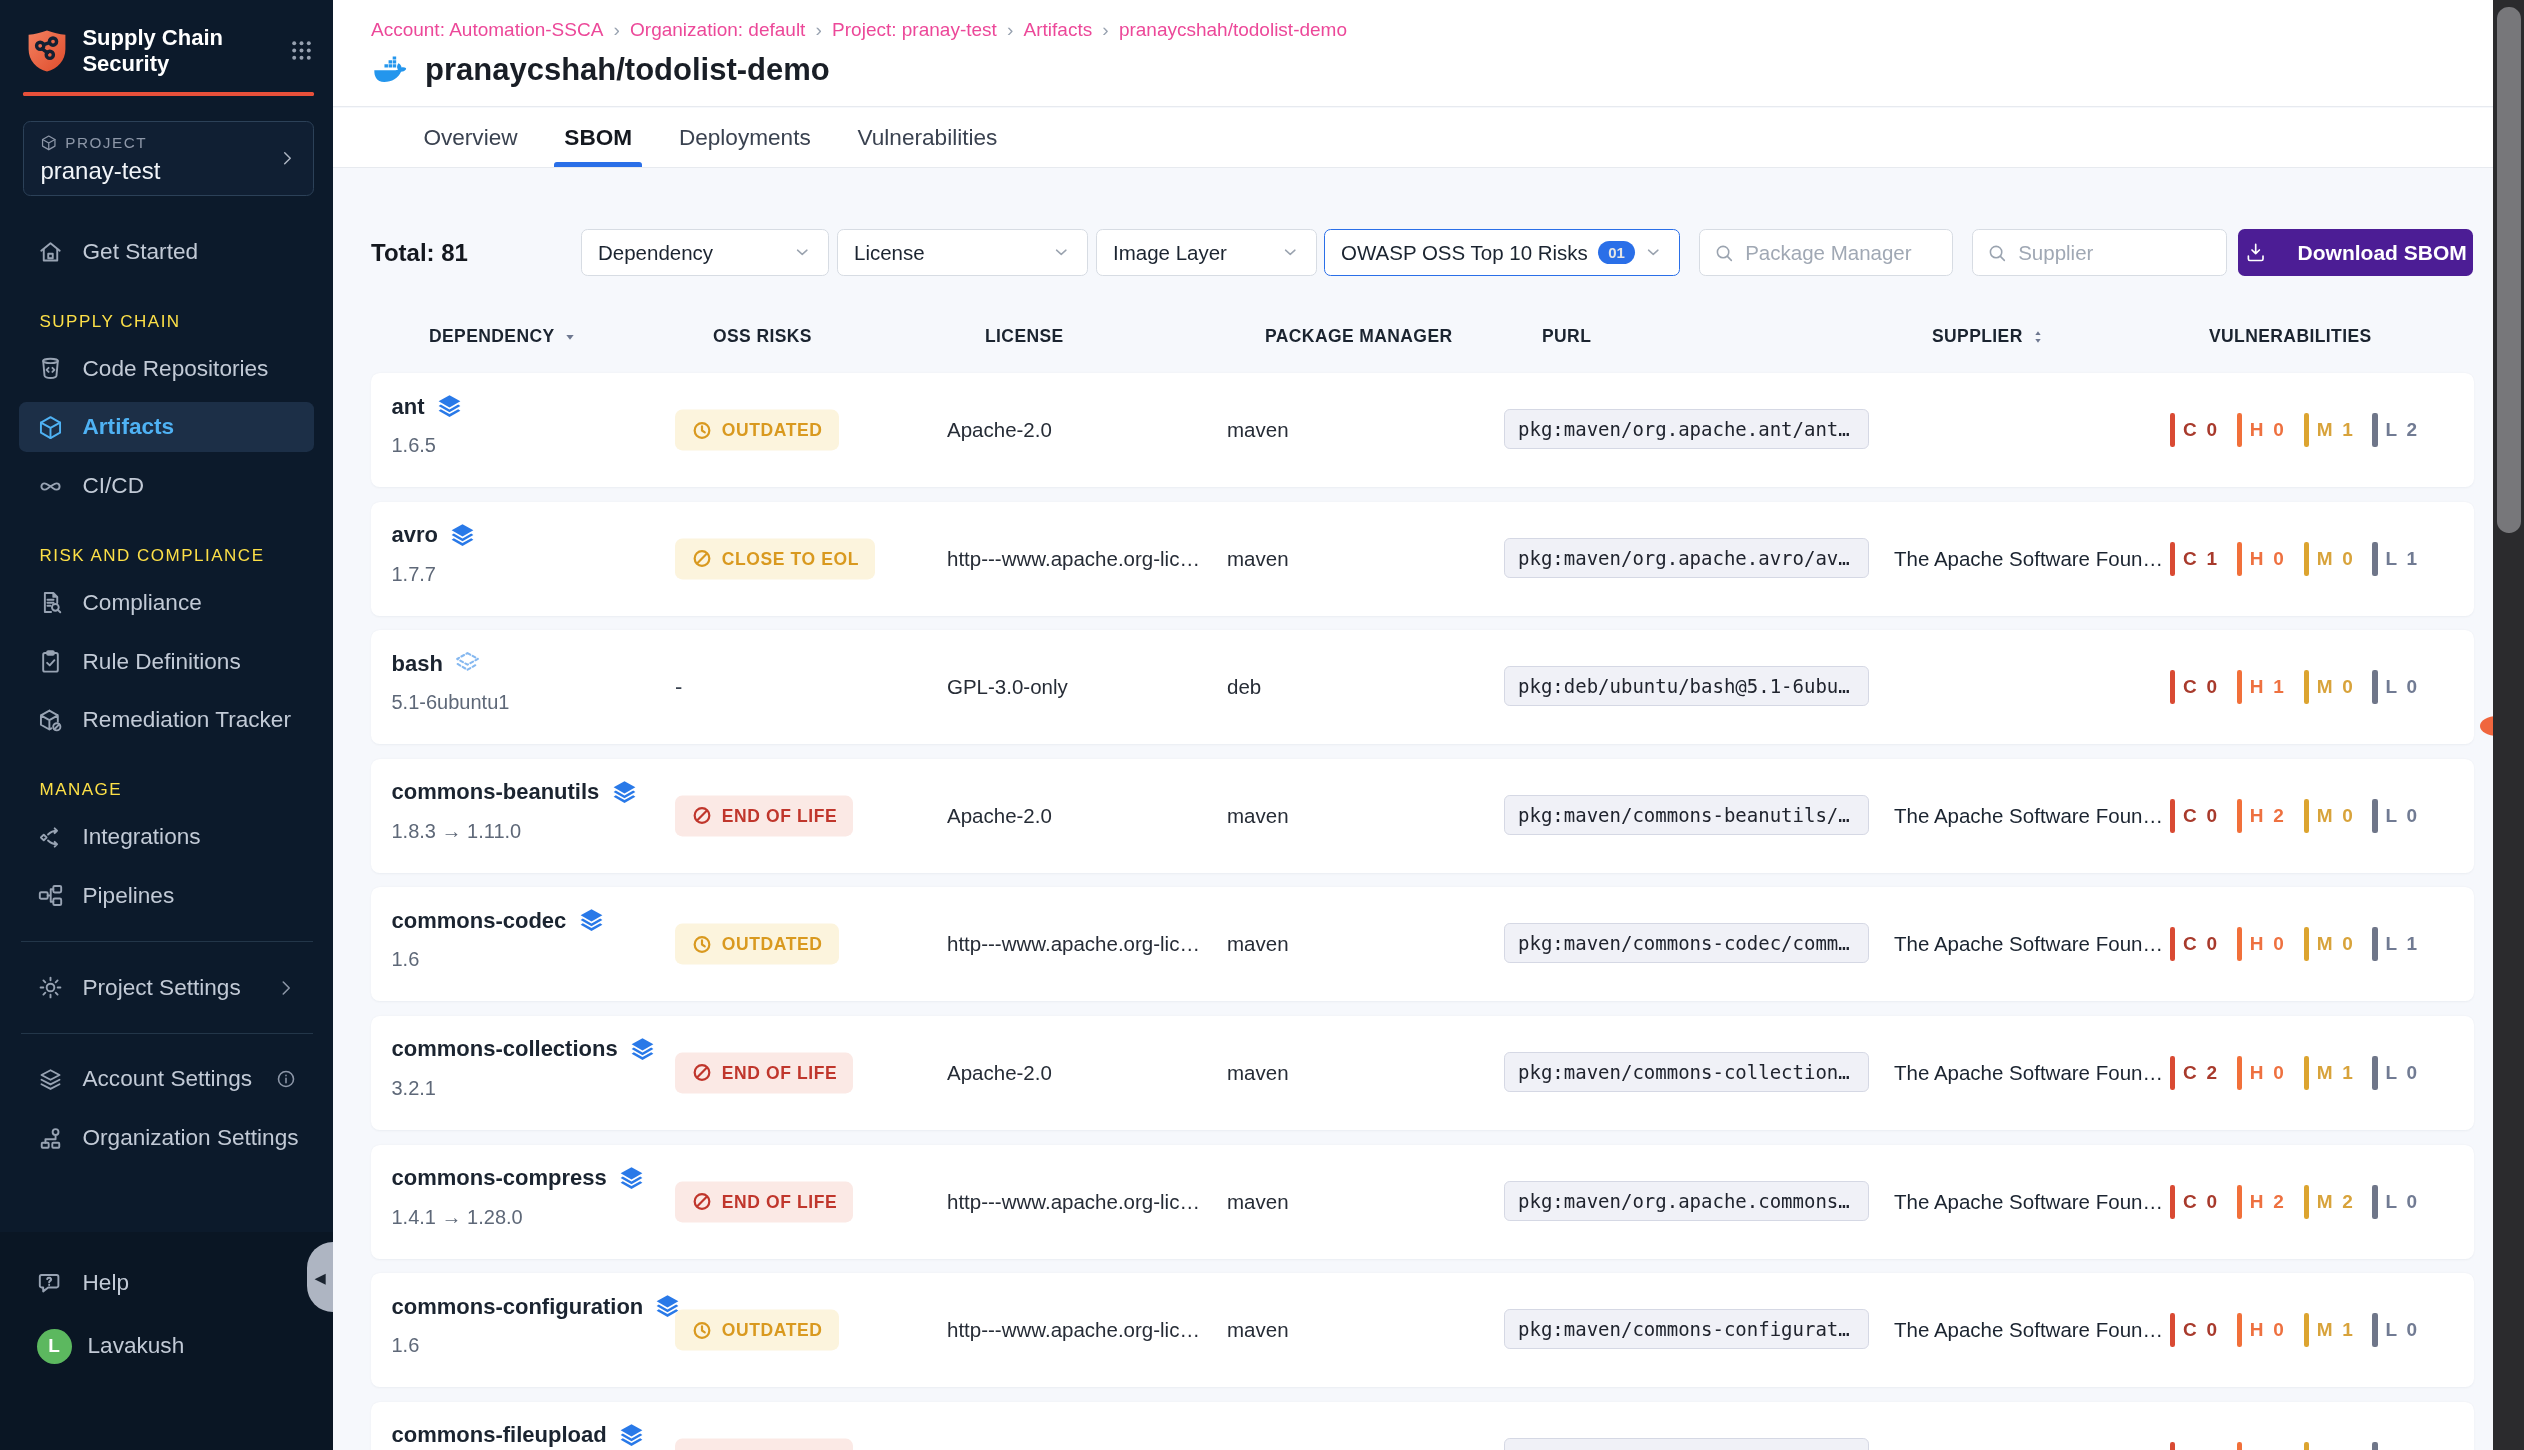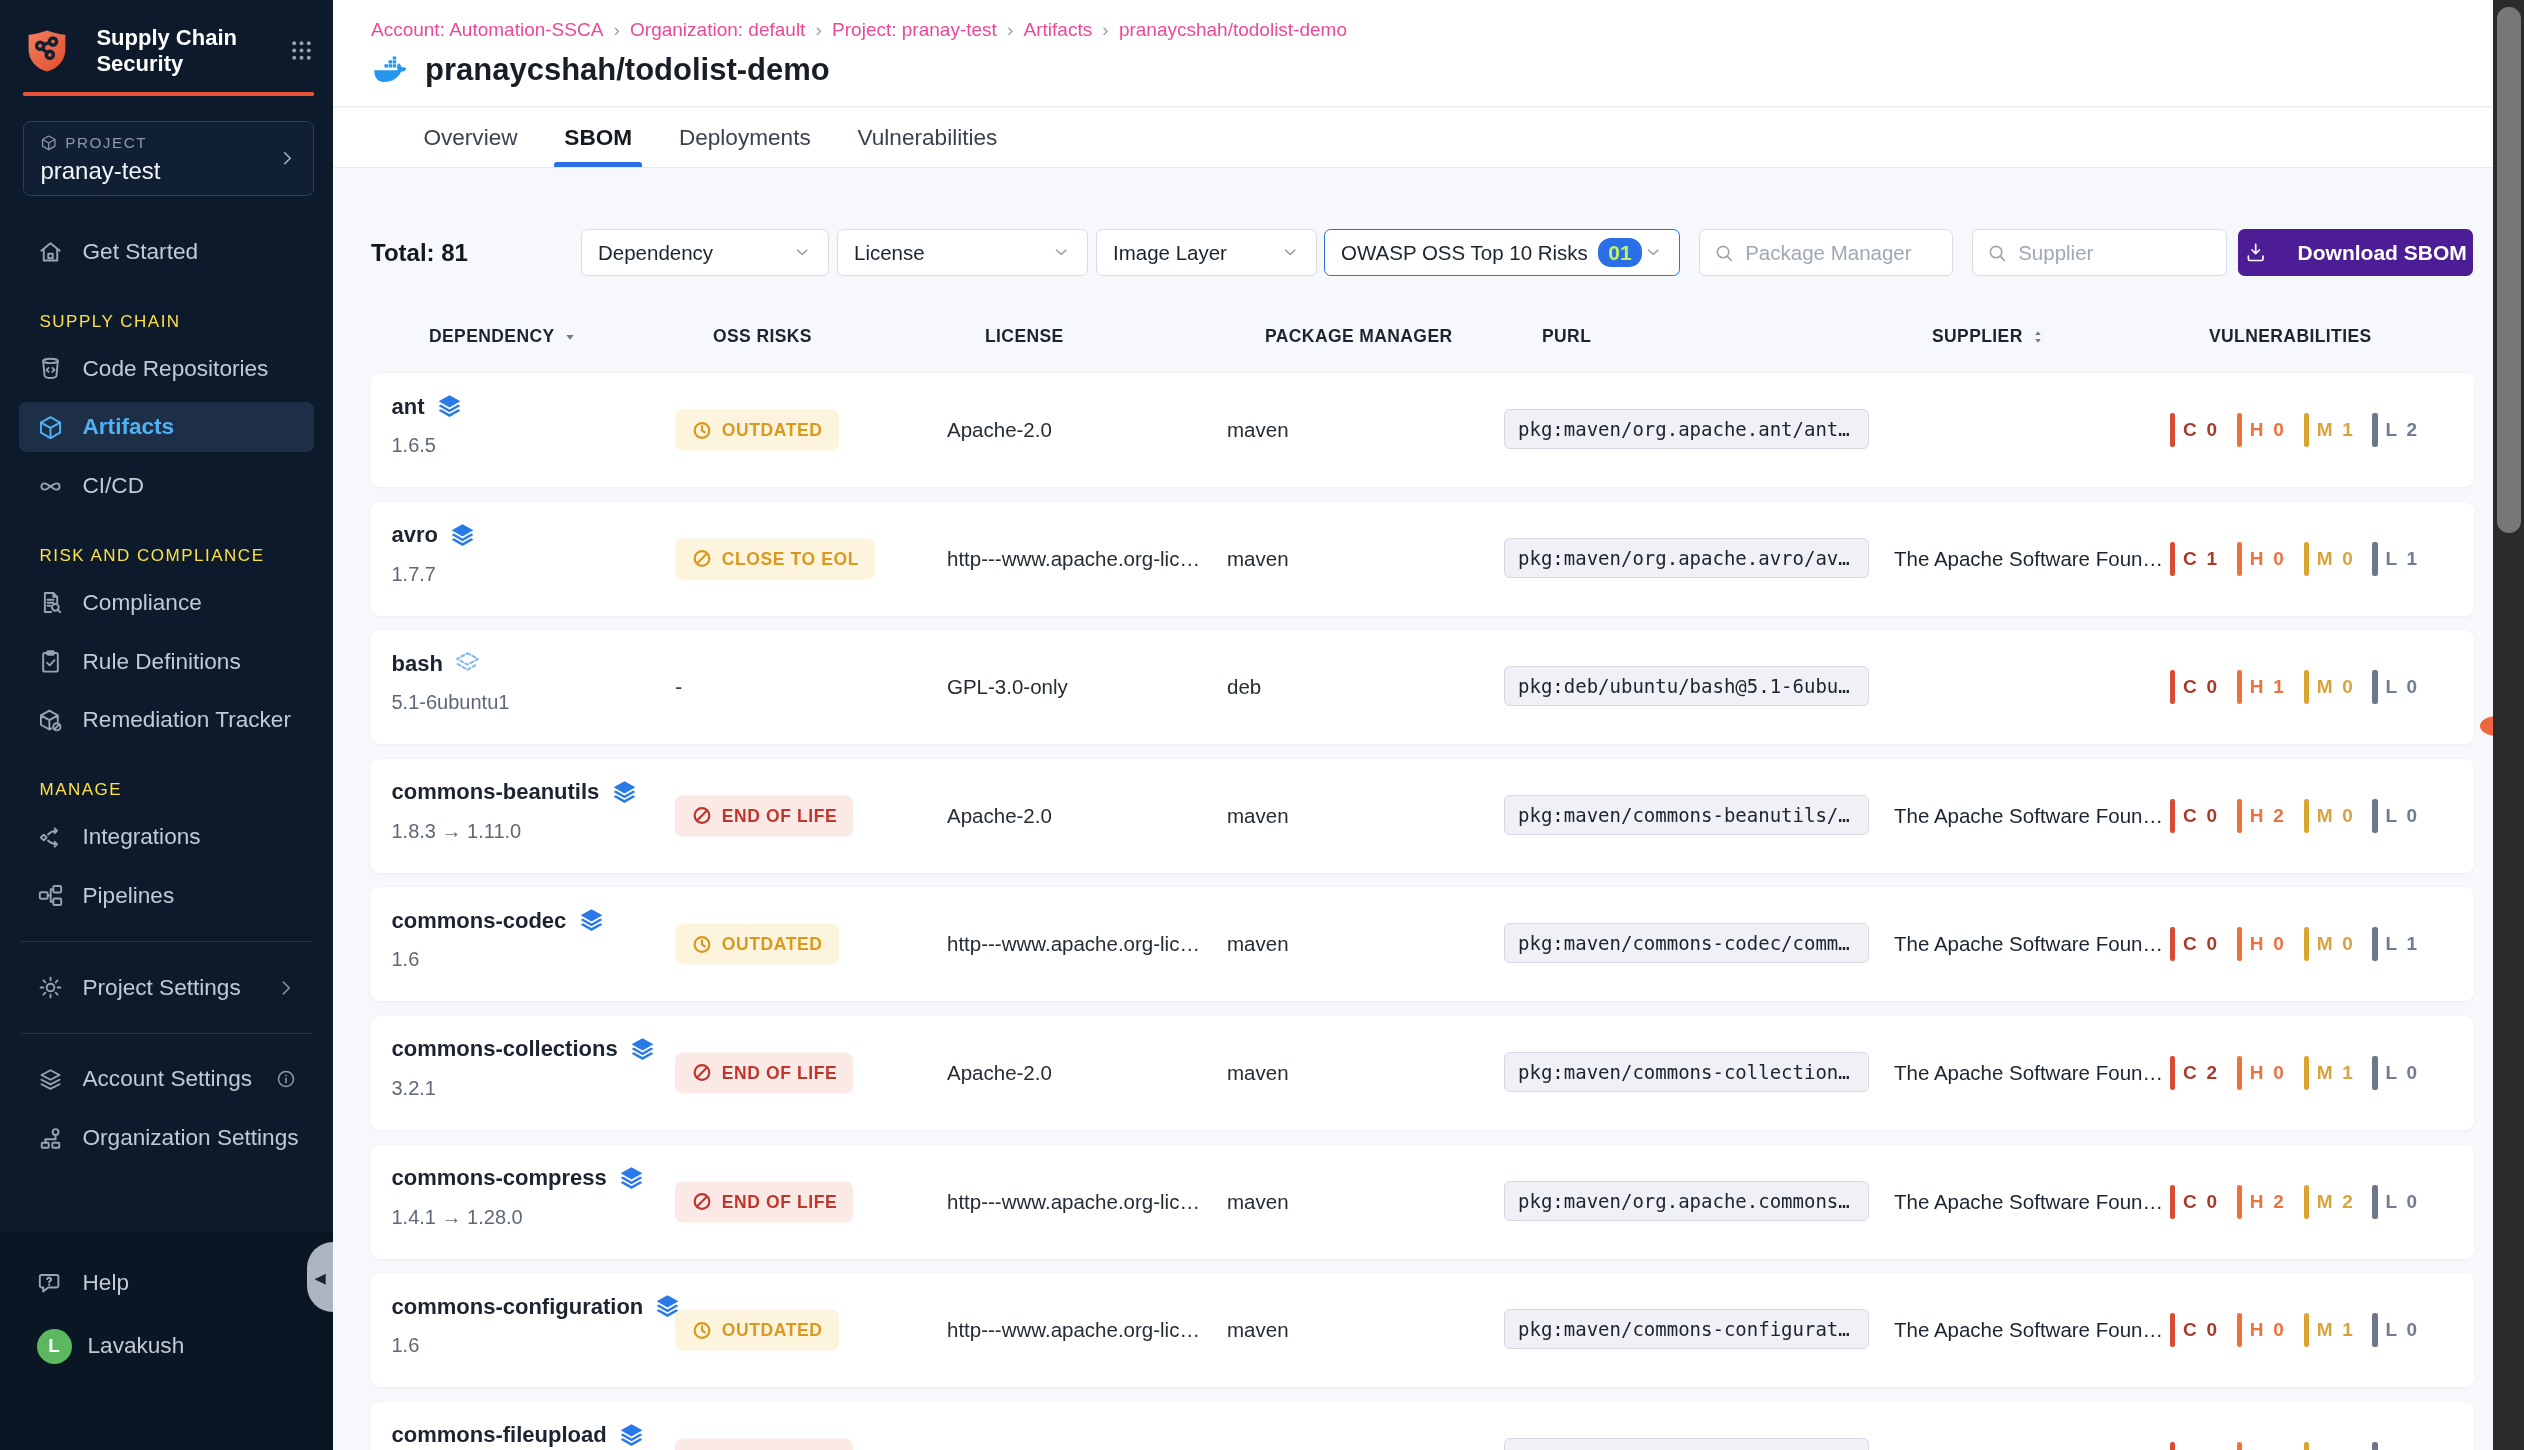--- a/index.html
+++ b/index.html
@@ -12,21 +12,21 @@
               stroke-linecap:round; stroke-linejoin:round; }
   .icon svg.fill { fill:currentColor; stroke:none; }
   .icon svg.dashed path { stroke-dasharray:2.6 2.2; }
   .icon { display:inline-block; }
 
   
   .sidebar { position:absolute; left:0; top:0; width:333px; height:100%; background:#0C1A2B;
              overflow:hidden; z-index:5; }
   .logo-row { display:flex; align-items:center; margin:25px 19px 0 23.4px; }
   .logo-shield { width:48px; height:48px; flex:0 0 48px; }
-  .app-title { color:#FFFFFF; font-size:22px; font-weight:bold; line-height:25.6px; margin-left:25px;
+  .app-title { color:#FFFFFF; font-size:22px; font-weight:bold; line-height:25.6px; margin-left:11px;
                width:161px; }
   .grid-icon { width:25px; height:25px; color:#97A1B0; margin-left:auto; cursor:pointer; }
   .brand-underline { height:3.7px; background:#E8503A; margin:16px 19px 0 23.4px; border-radius:1.5px; }
 
   .project-card { margin:25px 19px 0 23.4px; height:75px; background:#101F33; border:0.7px solid #2C4158;
                   border-radius:7.3px; padding:11.7px 16px; position:relative; cursor:pointer; }
   .project-label { display:flex; align-items:center; gap:7.3px; color:#8D97A8; font-size:15.3px;
                    font-weight:normal; letter-spacing:1.5px; }
   .project-label .icon { width:17.5px; height:17.5px; }
   .project-name { color:#F2F5F9; font-size:24px; margin-top:5.8px; }
@@ -77,21 +77,21 @@
 
   
   .toolbar { position:absolute; left:0; top:229px; width:100%; height:47px; }
   .total { position:absolute; left:38px; top:50%; transform:translateY(-50%); font-size:24px;
            font-weight:bold; color:#14181F; }
   .dropdown { position:absolute; top:0; height:47px; background:#fff; border:0.7px solid #D7DCE3;
               border-radius:6.6px; display:flex; align-items:center; padding:0 16px; cursor:pointer; }
   .dropdown .dd-label { font-size:20.5px; color:#1B2430; white-space:nowrap; }
   .dropdown .dd-chev { margin-left:auto; width:20.5px; height:20.5px; color:#9AA3AF; }
   .dropdown.active-filter { border:1.5px solid #2A6FE8; }
-  .dd-badge { background:#2A6FE8; color:#bef264; font-size:21px; font-weight:bold; border-radius:13px;
+  .dd-badge { background:#2A6FE8; color:#e5e5e5; font-size:15px; font-weight:bold; border-radius:13px;
               padding:2.9px 10.2px; margin-left:10.2px; }
   .search-box { position:absolute; top:0; height:47px; background:#fff; border:0.7px solid #D7DCE3;
                 border-radius:6.6px; display:flex; align-items:center; padding:0 13px; }
   .search-box .icon { width:22px; height:22px; color:#9AA3AF; flex:0 0 22px; }
   .search-box input { border:none; outline:none; font-size:20.5px; margin-left:10.2px; width:100%;
                       font-family:"Liberation Sans", sans-serif; color:#1B2430; background:transparent; }
   .search-box input::placeholder { color:#A0A8B4; }
   .download-btn { position:absolute; top:0; height:47px; background:#4c1d95; border:none; border-radius:6.6px;
                   color:#fff; font-size:21px; font-weight:bold; display:flex; align-items:center;
                   justify-content:center; gap:30px; cursor:pointer; font-family:"Liberation Sans", sans-serif; }

